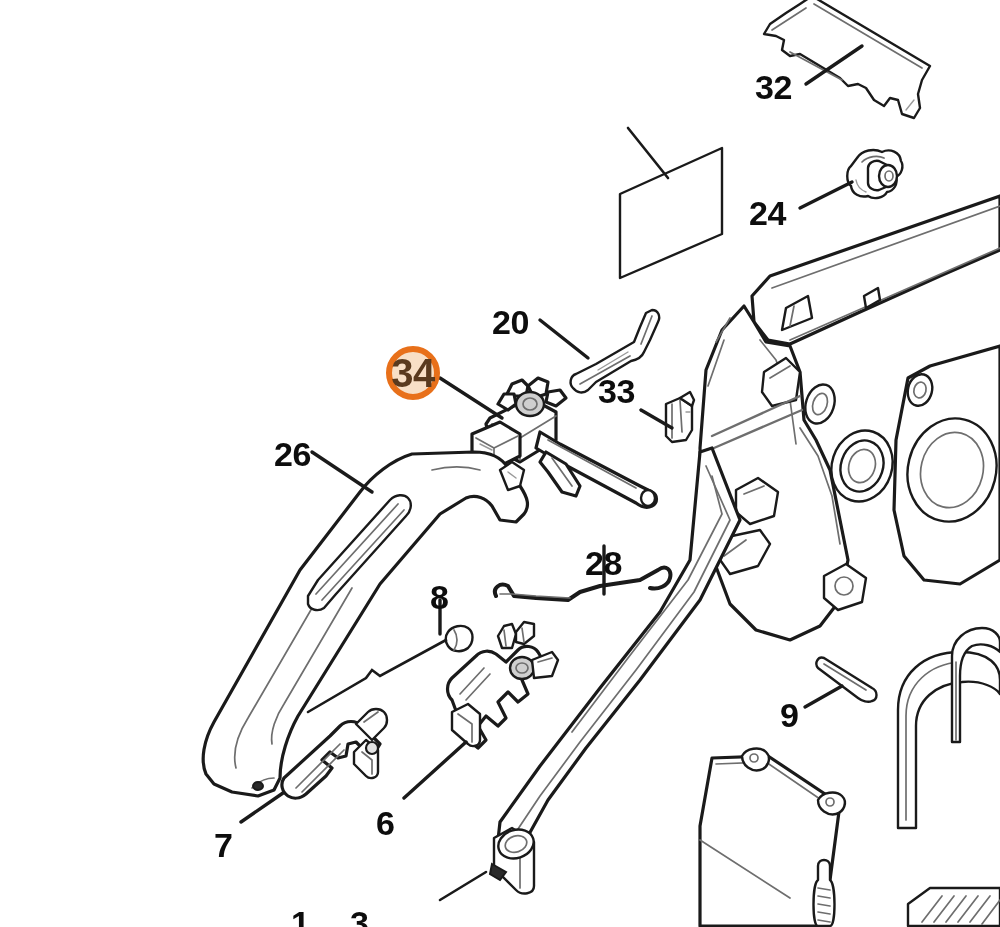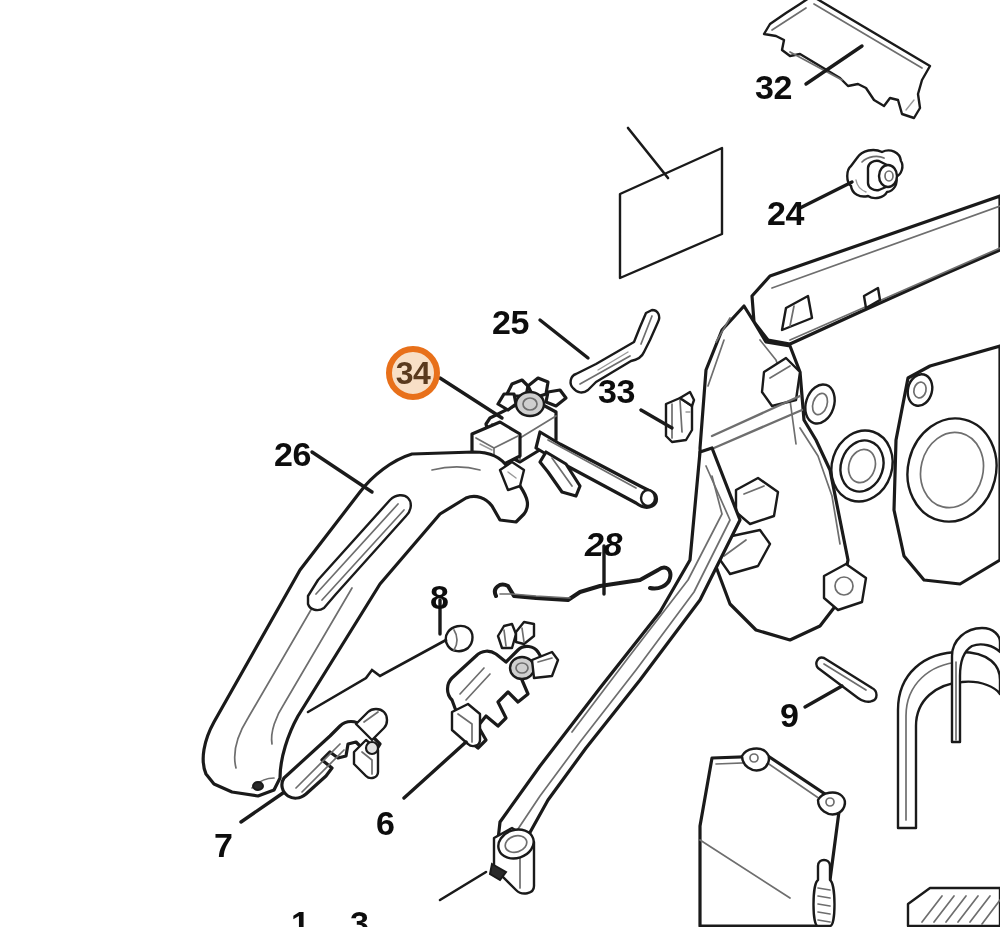--- a/index.html
+++ b/index.html
@@ -41,21 +41,21 @@
     position: absolute;
     width: 54px;
     height: 54px;
     border-radius: 50%;
     box-sizing: border-box;
     display: flex;
     align-items: center;
     justify-content: center;
     font-family: "Liberation Sans", sans-serif;
     font-weight: bold;
-    font-size: 32px;
+    font-size: 40px;
     letter-spacing: -0.5px;
     user-select: none;
   }
   .clipped-bottom {
     overflow: hidden;
   }
 </style>
 </head>
 <body>
 
@@ -374,25 +374,25 @@
       <path class="lead" d="M604 546 L604 594"></path>
       <path class="lead" d="M440 600 L440 634"></path>
       <path class="lead" d="M805 707 L842 686"></path>
       <path class="lead" d="M404 798 L466 742"></path>
       <path class="lead" d="M241 822 L283 793"></path>
       <path class="lead" d="M440 378 L502 418"></path>
     </g>
   </svg>
 
   <div class="callout-label" style="left:755px; top:70px;">32</div>
-  <div class="callout-label" style="left:767px; top:196px;">24</div>
-  <div class="callout-label" style="left:492px; top:305px;">25</div>
+  <div class="callout-label" style="left:749px; top:196px;">24</div>
+  <div class="callout-label" style="left:492px; top:305px;">20</div>
   <div class="callout-label" style="left:598px; top:374px;">33</div>
   <div class="callout-label" style="left:274px; top:437px;">26</div>
-  <div class="callout-label" style="left:585px; top:527px;font-style:italic;">28</div>
+  <div class="callout-label" style="left:585px; top:546px;">28</div>
   <div class="callout-label" style="left:430px; top:580px;">8</div>
   <div class="callout-label" style="left:780px; top:698px;">9</div>
   <div class="callout-label" style="left:376px; top:806px;">6</div>
   <div class="callout-label" style="left:214px; top:828px;">7</div>
 
   <div class="callout-label clipped-bottom" style="left:291px; top:906px; height:21px;">1</div>
   <div class="callout-label clipped-bottom" style="left:350px; top:906px; height:21px;">3</div>
 
   <div class="highlight-callout" id="hl34" style="left: 386px; top: 346px; border: 6px solid rgb(232, 112, 26); background: rgb(248, 223, 198); color: rgb(90, 58, 30);">
     <span>34</span>

